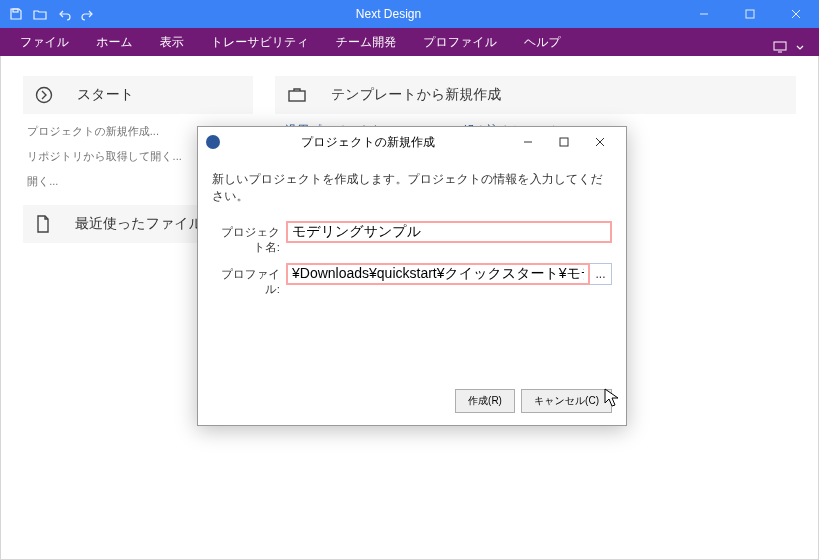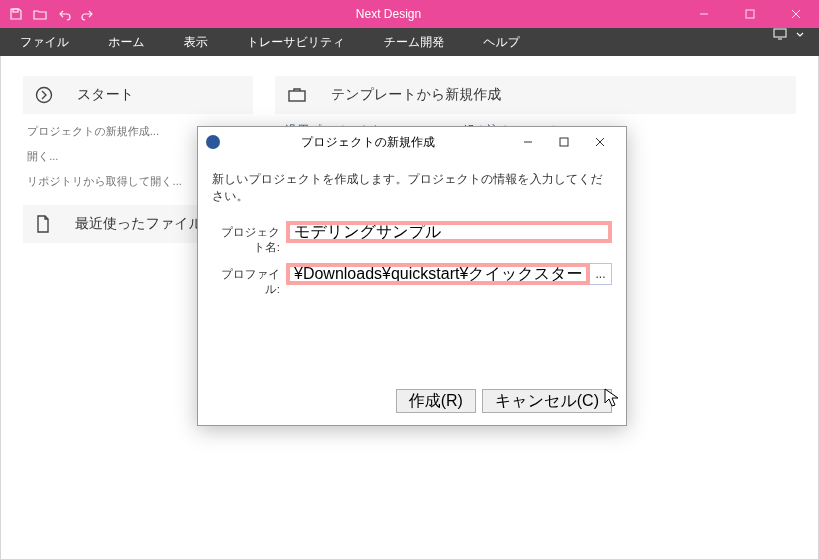--- a/index.html
+++ b/index.html
@@ -1,25 +1,25 @@
 <!DOCTYPE html>
 <html><head>
 <meta charset="utf-8">
 <style>
 * { margin: 0; padding: 0; box-sizing: border-box; font-family: "Yu Gothic UI", "Meiryo", sans-serif; }
 body { width: 819px; height: 560px; background: #fff; overflow: hidden; position: relative; }
 
-.titlebar { height: 28px; background: #ec4899; display: flex; align-items: center; color: #fff; }
+.titlebar { height: 28px; background: #3b82f6; display: flex; align-items: center; color: #fff; }
 .titlebar-left { display: flex; gap: 8px; padding-left: 8px; }
 .titlebar-left .tb-icon { width: 16px; height: 16px; display: flex; align-items: center; justify-content: center; opacity: .9; }
 .titlebar-title { flex: 1; text-align: center; font-size: 12px; }
 .titlebar-right { display: flex; }
 .win-btn { width: 46px; height: 28px; display: flex; align-items: center; justify-content: center; opacity: .85; }
 
-.menubar { height: 28px; background: #404040; display: flex; align-items: flex-start; padding: 0 8px; gap: 15px; color: #fff; font-size: 12px; }
+.menubar { height: 28px; background: #701a75; display: flex; align-items: flex-end; padding: 0 8px; gap: 3px; color: #fff; font-size: 12px; }
 .menubar .menu-item { padding: 0 12px; height: 28px; display: flex; align-items: center; }
 .menubar-spacer { flex: 1; }
 .menubar-right { display: flex; gap: 8px; padding-right: 6px; align-items: center; }
 
 .content { position: absolute; top: 56px; left: 0; right: 0; bottom: 0; background: #fff; border: 1px solid #d6d6d6; border-top: none; padding: 20px 22px; display: flex; gap: 22px; }
 .col-left { width: 230px; display: flex; flex-direction: column; gap: 14px; }
 .col-right { flex: 1; display: flex; flex-direction: column; gap: 14px; }
 
 .panel { background: #f6f6f6; padding: 10px 12px; }
 .panel-header { display: flex; align-items: center; gap: 24px; font-size: 14px; color: #333; }
@@ -34,27 +34,27 @@
 .dialog { position: absolute; left: 197px; top: 126px; width: 430px; height: 300px; background: #fff; border: 1px solid #999; box-shadow: 0 4px 20px rgba(0,0,0,.25); display: flex; flex-direction: column; }
 .dlg-title { height: 30px; display: flex; align-items: center; padding: 0 8px; font-size: 12px; }
 .dlg-title-icon { width: 14px; height: 14px; margin-right: 6px; background: #2b579a; border-radius: 50%; display: inline-block; }
 .dlg-title-text { flex: 1; text-align: center; }
 .dlg-win { display: flex; gap: 0; }
 .dlg-win .dw { width: 36px; height: 28px; display: flex; align-items: center; justify-content: center; }
 .dlg-body { flex: 1; padding: 8px 14px 0 14px; font-size: 12px; color: #333; display: flex; flex-direction: column; }
 .dlg-desc { margin: 6px 0 16px 0; }
 .dlg-row { display: flex; align-items: flex-start; gap: 6px; margin-bottom: 8px; }
 .dlg-row label { width: 68px; padding-top: 4px; font-size: 11.5px; color: #333; text-align: right; }
-.dlg-row input[type="text"] { flex: 1; height: 22px; border: 4px solid #fca5a5; padding: 0 4px; font-size: 16px; }
+.dlg-row input[type="text"] { flex: 1; height: 22px; border: 2px solid #fca5a5; padding: 0 4px; font-size: 14px; }
 .dlg-row textarea { flex: 1; height: 110px; border: 1px solid #b7c5e0; padding: 4px; font-size: 12px; resize: none; }
 .profile-input-wrap { flex: 1; display: flex; }
 .profile-input-wrap input { flex: 1; height: 22px; border: 1px solid #b7c5e0; padding: 0 4px; font-size: 11px; }
 .profile-browse { width: 22px; height: 22px; border: 1px solid #b7c5e0; border-left: none; background: #fff; font-size: 12px; display: flex; align-items: center; justify-content: center; cursor: pointer; }
 .dlg-footer { display: flex; justify-content: flex-end; gap: 6px; padding: 10px 14px 12px 0; }
-.dlg-footer button { height: 24px; padding: 0 12px; font-size: 16px; border: 1px solid #adadad; background: #efefef; cursor: pointer; }
+.dlg-footer button { height: 24px; padding: 0 12px; font-size: 10px; border: 1px solid #adadad; background: #efefef; cursor: pointer; }
 .cursor { position: absolute; left: 604px; top: 388px; pointer-events: none; }
 </style>
 </head>
 <body>
 
 <div class="titlebar">
   <div class="titlebar-left">
     <span class="tb-icon">
         <svg width="14" height="14" viewBox="0 0 14 14">
           <path d="M2 2h8l2 2v8H2z" fill="none" stroke="#fff" stroke-width="1.2"></path>
@@ -99,20 +99,21 @@
       </div>
   </div>
 </div>
 
 <div class="menubar">
   <div class="menu-item">ファイル</div>
   <div class="menu-item">ホーム</div>
   <div class="menu-item">表示</div>
   <div class="menu-item">トレーサビリティ</div>
   <div class="menu-item">チーム開発</div>
+  <div class="menu-item">プロファイル</div>
   <div class="menu-item">ヘルプ</div>
   <div class="menubar-spacer"></div>
   <div class="menubar-right">
     <span><svg width="14" height="12">
           <rect x="1" y="1" width="12" height="8" fill="none" stroke="#fff" stroke-width="1"></rect>
           <line x1="5" y1="11" x2="9" y2="11" stroke="#fff" stroke-width="1"></line>
         </svg></span>
     <span><svg width="10" height="10">
           <path d="M2 3l3 3 3-3" fill="none" stroke="#fff" stroke-width="1.2"></path>
         </svg></span>
@@ -126,22 +127,22 @@
         <div class="panel-header">
           <svg width="18" height="18">
               <circle cx="9" cy="9" r="7.5" fill="none" stroke="#444" stroke-width="1.4"></circle>
               <path d="M7 5l4 4-4 4" fill="none" stroke="#444" stroke-width="1.4"></path>
             </svg>
           <span>スタート</span>
         </div>
       </div>
       <div class="link-list">
         <a>プロジェクトの新規作成...</a>
+        <a>リポジトリから取得して開く...</a>
         <a>開く...</a>
-        <a>リポジトリから取得して開く...</a>
       </div>
     </div>
     <div class="panel">
       <div class="panel-header">
         <svg width="16" height="18">
             <path d="M3 1h7l3 3v13H3z" fill="none" stroke="#444" stroke-width="1.4"></path>
             <path d="M10 1v3h3" fill="none" stroke="#444" stroke-width="1.4"></path>
           </svg>
         <span>最近使ったファイル</span>
       </div>

